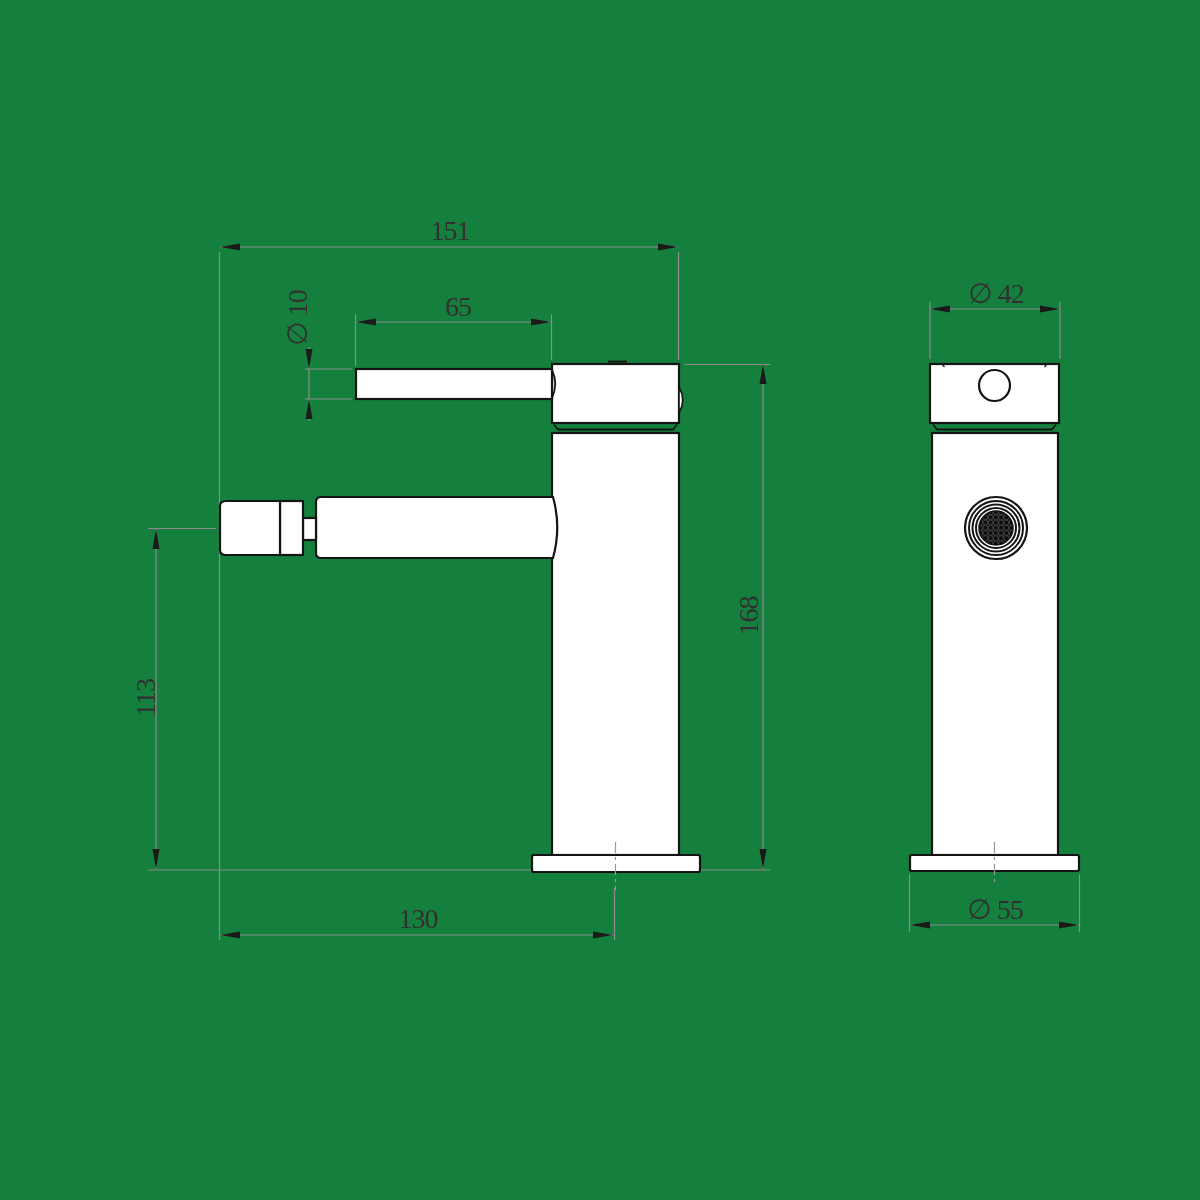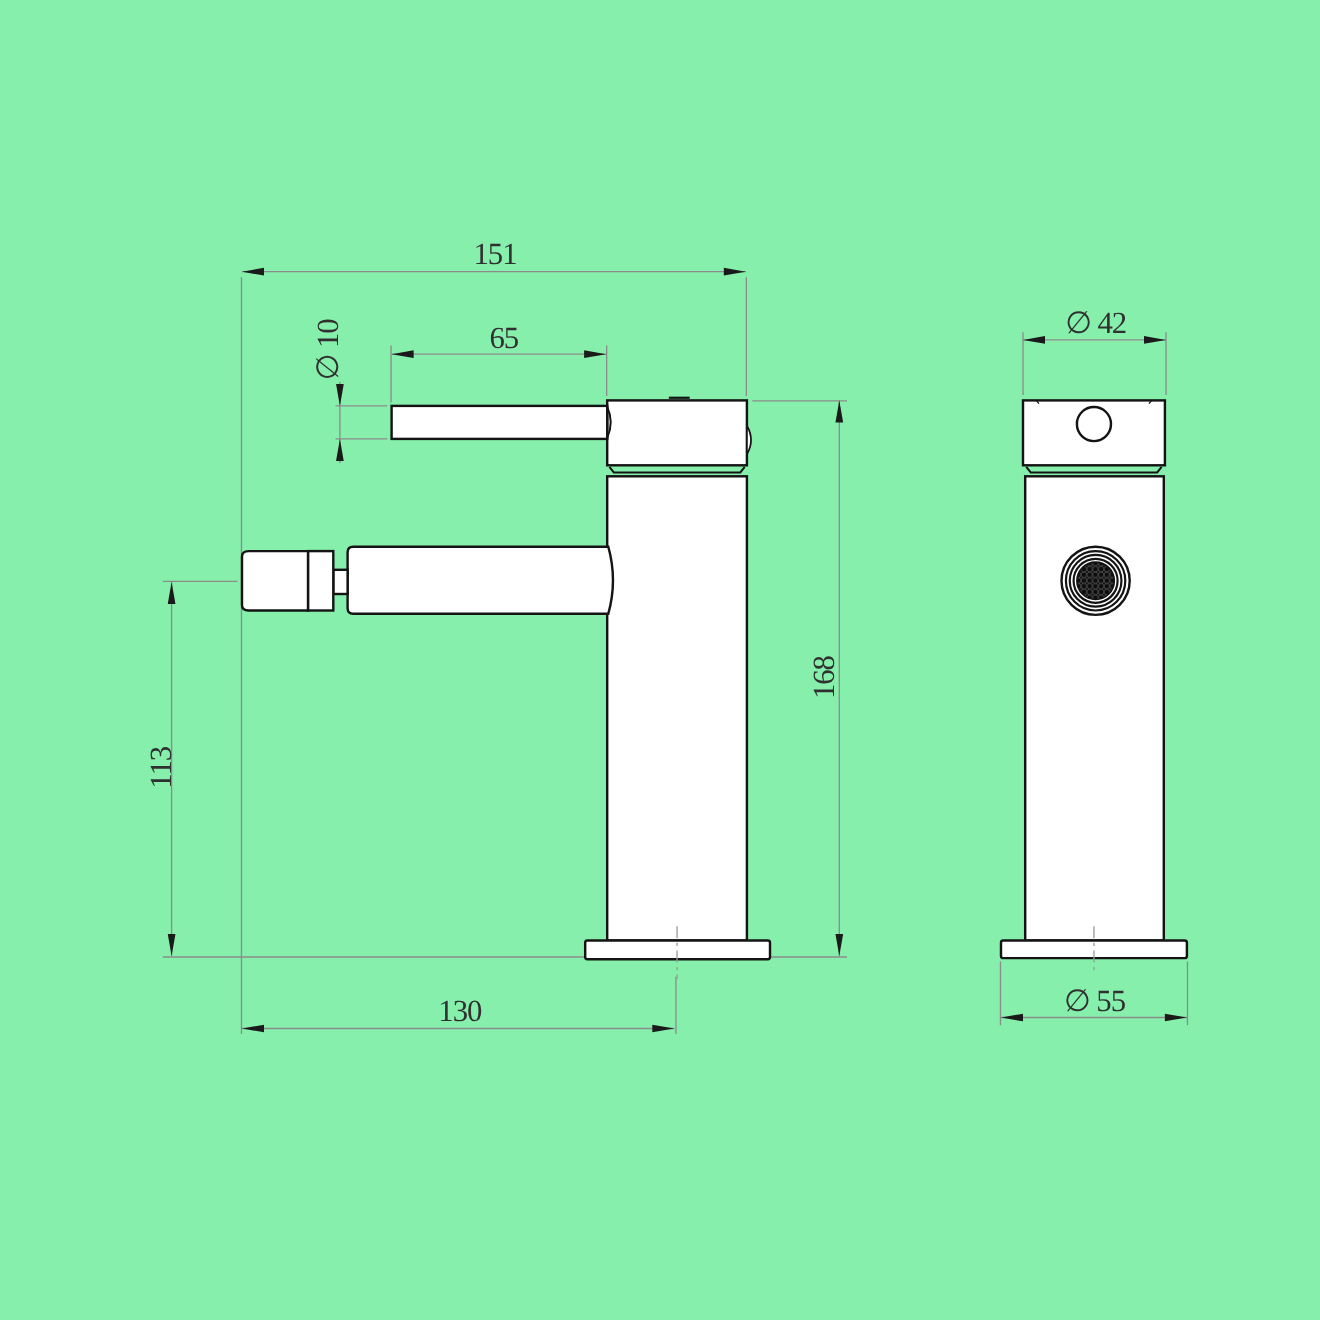--- a/index.html
+++ b/index.html
@@ -1,16 +1,16 @@
 <!DOCTYPE html>
 <html><head>
 <meta charset="utf-8">
 <style>
   html,body{margin:0;padding:0;background:#ffffff;}
-  .canvas{position:relative;width:1200px;height:1200px;background:#86efac;overflow:hidden;}
+  .canvas{position:relative;width:1200px;height:1200px;background:#15803d;overflow:hidden;}
   svg{position:absolute;left:0;top:0;}
   text.dim{
     font-family:"Liberation Serif","DejaVu Serif","DejaVu Sans",serif;
     font-size:28px;
     letter-spacing:-1px;
     fill:#303030;
   }
 </style>
 </head>
 <body>

